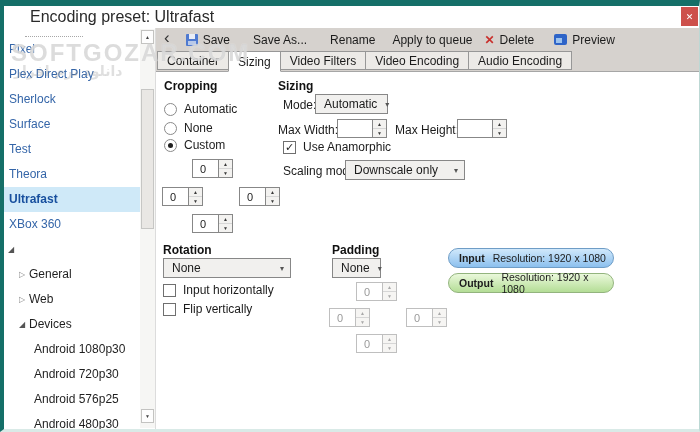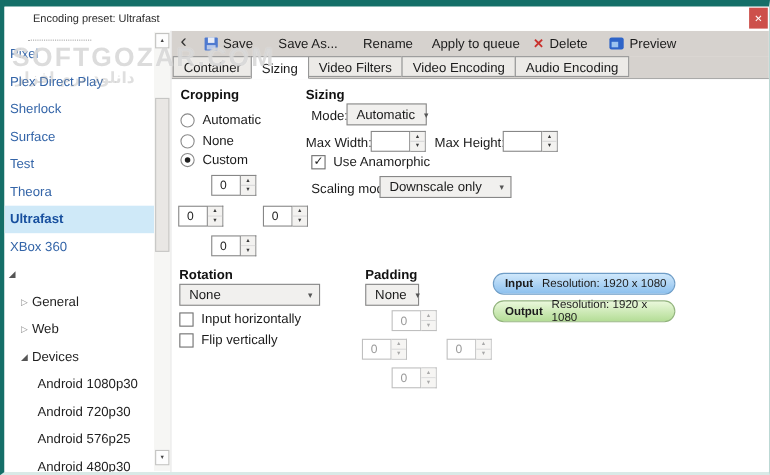--- a/index.html
+++ b/index.html
@@ -5,21 +5,21 @@
   * { box-sizing: border-box; margin: 0; padding: 0; }
   html,body { width:700px; height:432px; background:#fff; }
   body { font-family:"Liberation Sans", sans-serif; font-size:12px; color:#1b1b1b; }
 
   .window { position:relative; width:700px; height:432px; background:#fff;
     border-top:6px solid #156f68; border-left:4px solid #156f68;
     border-right:1px solid #bcd8d4; border-bottom:3px solid #d9eae7; overflow:hidden; }
 
   
   .titlebar { position:relative; height:22px; background:#fff; display:flex; align-items:center; }
-  .titlebar .title { padding-left:26px; font-size:10px; color:#2a2a2a; }
+  .titlebar .title { padding-left:26px; font-size:16px; color:#2a2a2a; }
   .close-btn { position:absolute; top:1px; right:1px; width:17px; height:19px; background:#cd504b;
     color:#fff; font-size:9px; display:flex; align-items:center; justify-content:center; cursor:default; }
 
   
   .mainrow { display:flex; height:401px; }
   .sidebar { position:relative; width:152px; background:#fff; border-right:1px solid #dcdcdc; overflow:hidden; }
   .sb-list { position:absolute; top:0; left:0; right:15px; }
   .clipped-item { height:9px; margin-left:21px; width:58px; border-bottom:1px dotted #8a8a8a; opacity:.75; }
   .sb-item { height:25px; line-height:25px; padding-left:5px; color:#3465a8; white-space:nowrap; cursor:default; }
   .sb-item.selected { background:#cfe9f8; color:#174f9e; font-weight:bold; }

